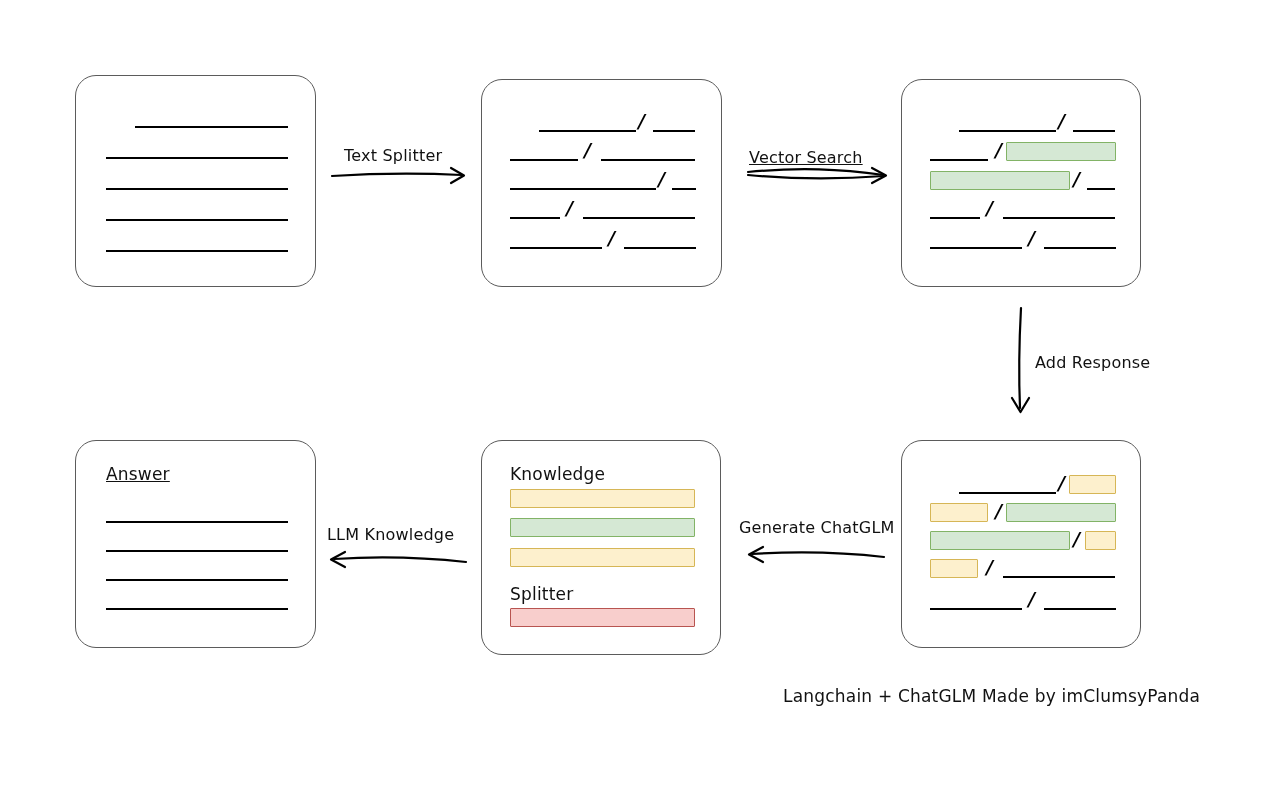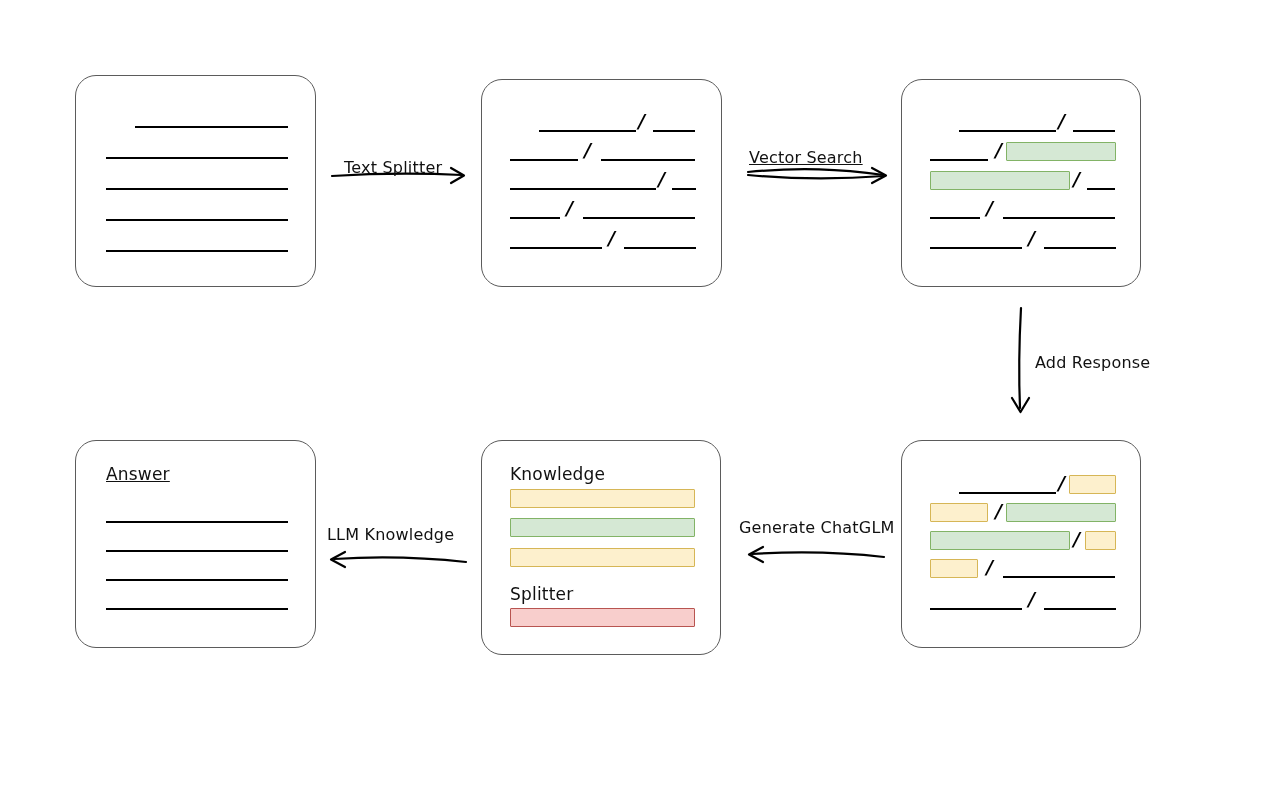--- a/index.html
+++ b/index.html
@@ -126,26 +126,27 @@
         <path d="M763 547 L 749 554.5 L 763 562" fill="none"></path>
       </g>
 
       <g>
         <path d="M466 562 C 420 557, 380 556, 334 559"></path>
         <path d="M345 552 L 331 559.5 L 345 567" fill="none"></path>
       </g>
     </g>
   </svg>
 
-  <div class="edge-label" style="left: 344px; top: 158px;">Text Splitter</div>
+  <div class="edge-label" style="left: 344px; top: 146px;">Text Splitter</div>
   <div class="edge-label" style="left: 749px; top: 148px; text-decoration: underline;">Vector Search</div>
   <div class="edge-label" style="left: 1035px; top: 353px;">Add Response</div>
   <div class="edge-label" style="left: 739px; top: 518px;">Generate ChatGLM</div>
   <div class="edge-label" style="left: 327px; top: 525px;">LLM Knowledge</div>
 
+  <div class="footer-note" style="left: 783px; top: 686px;">Langchain + ChatGLM Made by imClumsyPanda</div>
 
 <div class="seg line" style="left: 135px; top: 126px; width: 153px;"></div>
     <div class="seg line" style="left: 106px; top: 157px; width: 182px;"></div>
     <div class="seg line" style="left: 106px; top: 188px; width: 182px;"></div>
     <div class="seg line" style="left: 106px; top: 219px; width: 182px;"></div>
     <div class="seg line" style="left: 106px; top: 250px; width: 182px;"></div>
     <div class="seg line" style="left: 539px; top: 130px; width: 97px;"></div>
     <div class="slash" style="left: 638px; top: 112px;">/</div>
     <div class="seg line" style="left: 653px; top: 130px; width: 42px;"></div>
     <div class="seg line" style="left: 510px; top: 159px; width: 68px;"></div>

